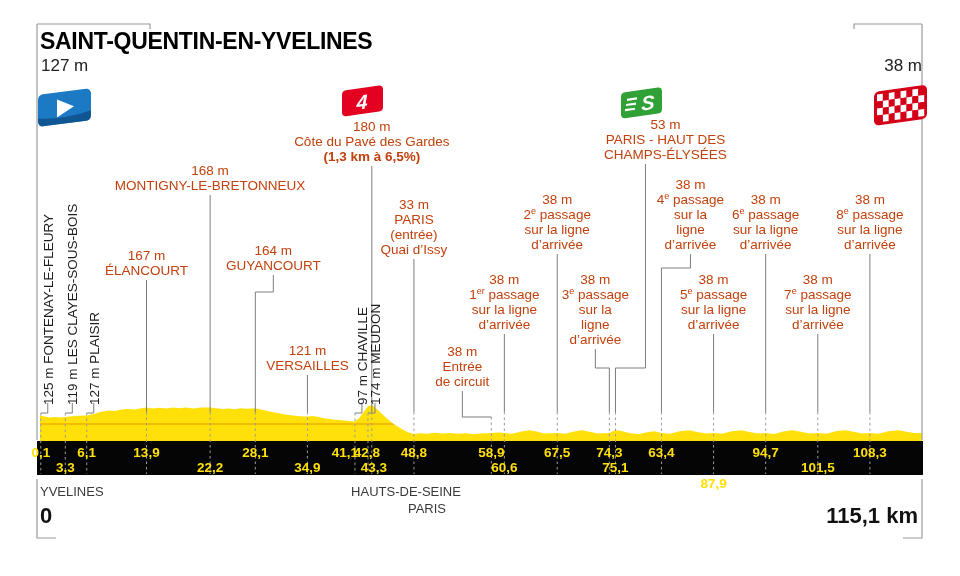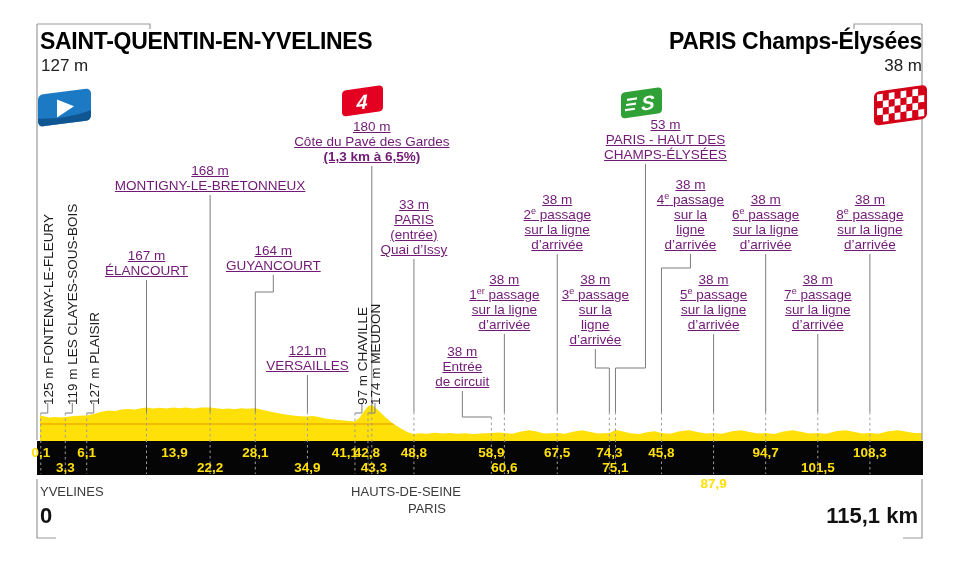--- a/index.html
+++ b/index.html
@@ -3,21 +3,21 @@
 <meta charset="utf-8">
 <style>
   html,body{margin:0;padding:0;background:#fff;}
   #stage{position:relative;width:960px;height:576px;background:#fff;overflow:hidden;
          font-family:"Liberation Sans","DejaVu Sans",sans-serif;color:#1d1d1d;}
   #chart-svg{position:absolute;left:0;top:0;}
   .ttl{position:absolute;font-weight:bold;font-size:23px;letter-spacing:-0.3px;color:#000000;white-space:nowrap;}
   .elev{position:absolute;font-size:17px;color:#222;white-space:nowrap;}
   .right{text-align:right;}
   .mk{position:absolute;font-size:13.5px;line-height:15px;text-align:center;white-space:nowrap;
-      transform:translateX(-50%);color:#701a75;text-decoration:underline;}
+      transform:translateX(-50%);color:#c2410c;}
   .mk sup{font-size:9px;line-height:0;vertical-align:super;}
   .mk b{font-weight:bold;}
   .rotwrap{position:absolute;width:0;height:0;overflow:visible;}
   .rotlab{display:inline-block;white-space:nowrap;font-size:13.5px;line-height:15px;color:#1d1d1d;
           transform:rotate(-90deg);transform-origin:0 0;}
   .bar-num{position:absolute;font-size:13.5px;font-weight:bold;color:#ffe008;white-space:nowrap;
            transform:translateX(-50%);}
   .dept{position:absolute;font-size:13px;color:#3a3a3a;white-space:nowrap;}
   .dept.center{transform:translateX(-50%);}
   .big{position:absolute;font-size:22px;font-weight:bold;color:#111;white-space:nowrap;}
@@ -98,21 +98,20 @@
       <path d="M854,29 V24 H922"></path>
       <line x1="37" y1="24" x2="37" y2="440"></line>
       <line x1="922" y1="24" x2="922" y2="440"></line>
       <path d="M37,479 V538 H56"></path>
       <path d="M922,479 V538 H903"></path>
     </g>
   </svg>
 
   <div class="ttl" style="left:40px;top:28px;">SAINT-QUENTIN-EN-YVELINES</div>
   <div class="elev" style="left:41px;top:56px;">127 m</div>
-  <div class="ttl right" style="right:38px;top:28px;">PARIS Champs-Élysées</div>
   <div class="elev right" style="right:38px;top:56px;">38 m</div>
 
   <svg class="icon" style="left:36px;top:84px;" width="62" height="50">
     <g transform="translate(0,9) skewY(-7)">
       <rect x="2" y="2" width="53" height="32" rx="5" fill="#1c7ac5"></rect>
       <path d="M2,26 Q2,36 8,34 L50,34 Q55,34 55,28 L55,24 Q30,30 2,26 Z" fill="#0e508a" opacity="0.85"></path>
       <path d="M21,9 L38,18 L21,27 Z" fill="#fff"></path>
     </g>
   </svg>
 
@@ -192,34 +191,34 @@
       <div class="mk" style="left: 595.354px; top: 272px;">38 m<br>3<sup>e</sup> passage<br>sur la<br>ligne<br>d’arrivée</div>
       <div class="mk" style="left: 645.484px; top: 117px; margin-left: 20px;">53 m<br>PARIS - HAUT DES<br>CHAMPS-ÉLYSÉES</div>
       <div class="mk" style="left: 690.461px; top: 177px;">38 m<br>4<sup>e</sup> passage<br>sur la<br>ligne<br>d’arrivée</div>
       <div class="mk" style="left: 713.569px; top: 272px;">38 m<br>5<sup>e</sup> passage<br>sur la ligne<br>d’arrivée</div>
       <div class="mk" style="left: 765.677px; top: 192px;">38 m<br>6<sup>e</sup> passage<br>sur la ligne<br>d’arrivée</div>
       <div class="mk" style="left: 817.785px; top: 272px;">38 m<br>7<sup>e</sup> passage<br>sur la ligne<br>d’arrivée</div>
       <div class="mk" style="left: 869.892px; top: 192px;">38 m<br>8<sup>e</sup> passage<br>sur la ligne<br>d’arrivée</div>
       <div class="bar-num" style="left: 40.7663px; top: 445px;">0,1</div>
       <div class="bar-num" style="left: 65.2876px; top: 460px;">3,3</div>
       <div class="bar-num" style="left: 86.7437px; top: 445px;">6,1</div>
-      <div class="bar-num" style="left: 146.514px; top: 445px; margin-left: 28px;">13,9</div>
+      <div class="bar-num" style="left: 146.514px; top: 445px;">13,9</div>
       <div class="bar-num" style="left: 210.116px; top: 460px; text-align: center;">22,2</div>
       <div class="bar-num" style="left: 255.328px; top: 445px;">28,1</div>
       <div class="bar-num" style="left: 307.435px; top: 460px;">34,9</div>
       <div class="bar-num" style="left: 344.945px; top: 445px;">41,1</div>
       <div class="bar-num" style="left: 366.972px; top: 445px;">42,8</div>
       <div class="bar-num" style="left: 373.804px; top: 460px;">43,3</div>
       <div class="bar-num" style="left: 413.95px; top: 445px;">48,8</div>
       <div class="bar-num" style="left: 491.345px; top: 445px;">58,9</div>
       <div class="bar-num" style="left: 504.372px; top: 460px;">60,6</div>
       <div class="bar-num" style="left: 557.246px; top: 445px;">67,5</div>
       <div class="bar-num" style="left: 609.354px; top: 445px;">74,3</div>
       <div class="bar-num" style="left: 615.484px; top: 460px;">75,1</div>
-      <div class="bar-num" style="left: 661.461px; top: 445px;">45,8</div>
+      <div class="bar-num" style="left: 661.461px; top: 445px;">63,4</div>
       <div class="bar-num" style="left: 713.569px; top: 460px; margin-top: 16px;">87,9</div>
       <div class="bar-num" style="left: 765.677px; top: 445px;">94,7</div>
       <div class="bar-num" style="left: 817.785px; top: 460px;">101,5</div>
       <div class="bar-num" style="left: 869.892px; top: 445px;">108,3</div>
       <div class="dept" style="left: 40px; top: 484px;">YVELINES</div>
       <div class="dept center" style="left: 406px; top: 484px;">HAUTS-DE-SEINE</div>
       <div class="dept center" style="left: 427px; top: 501px;">PARIS</div>
     </div>
 </div>
 

